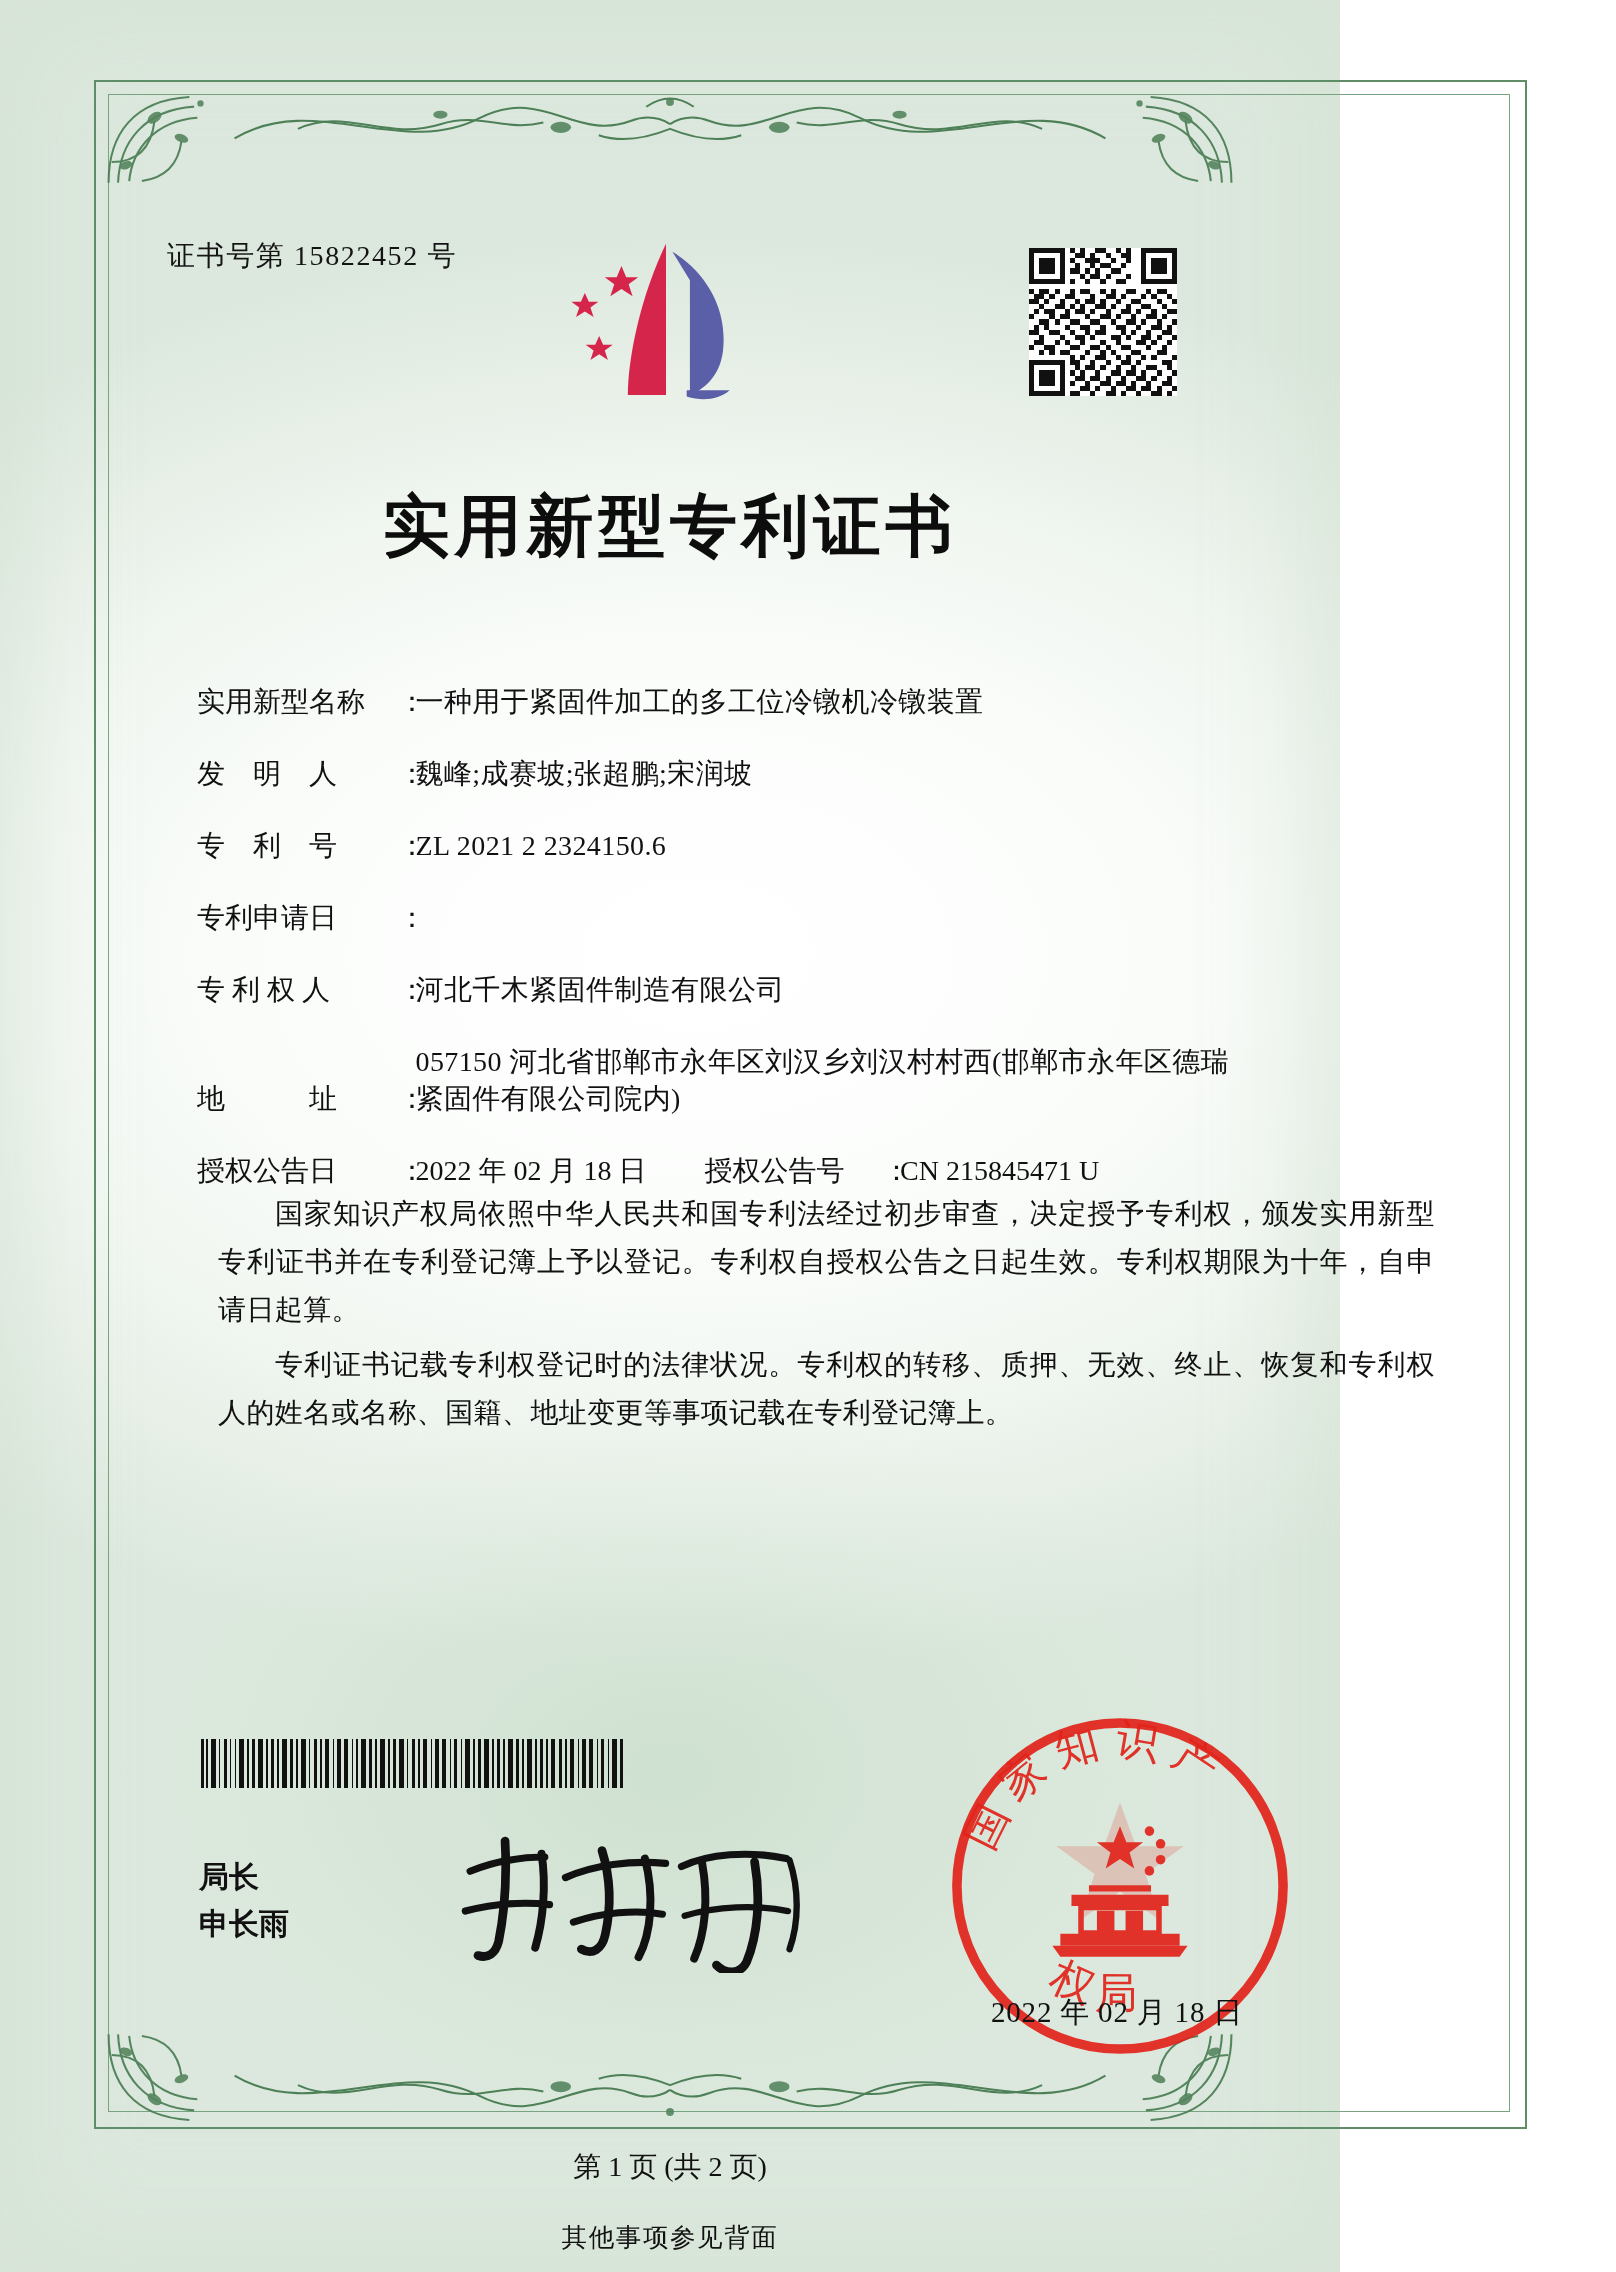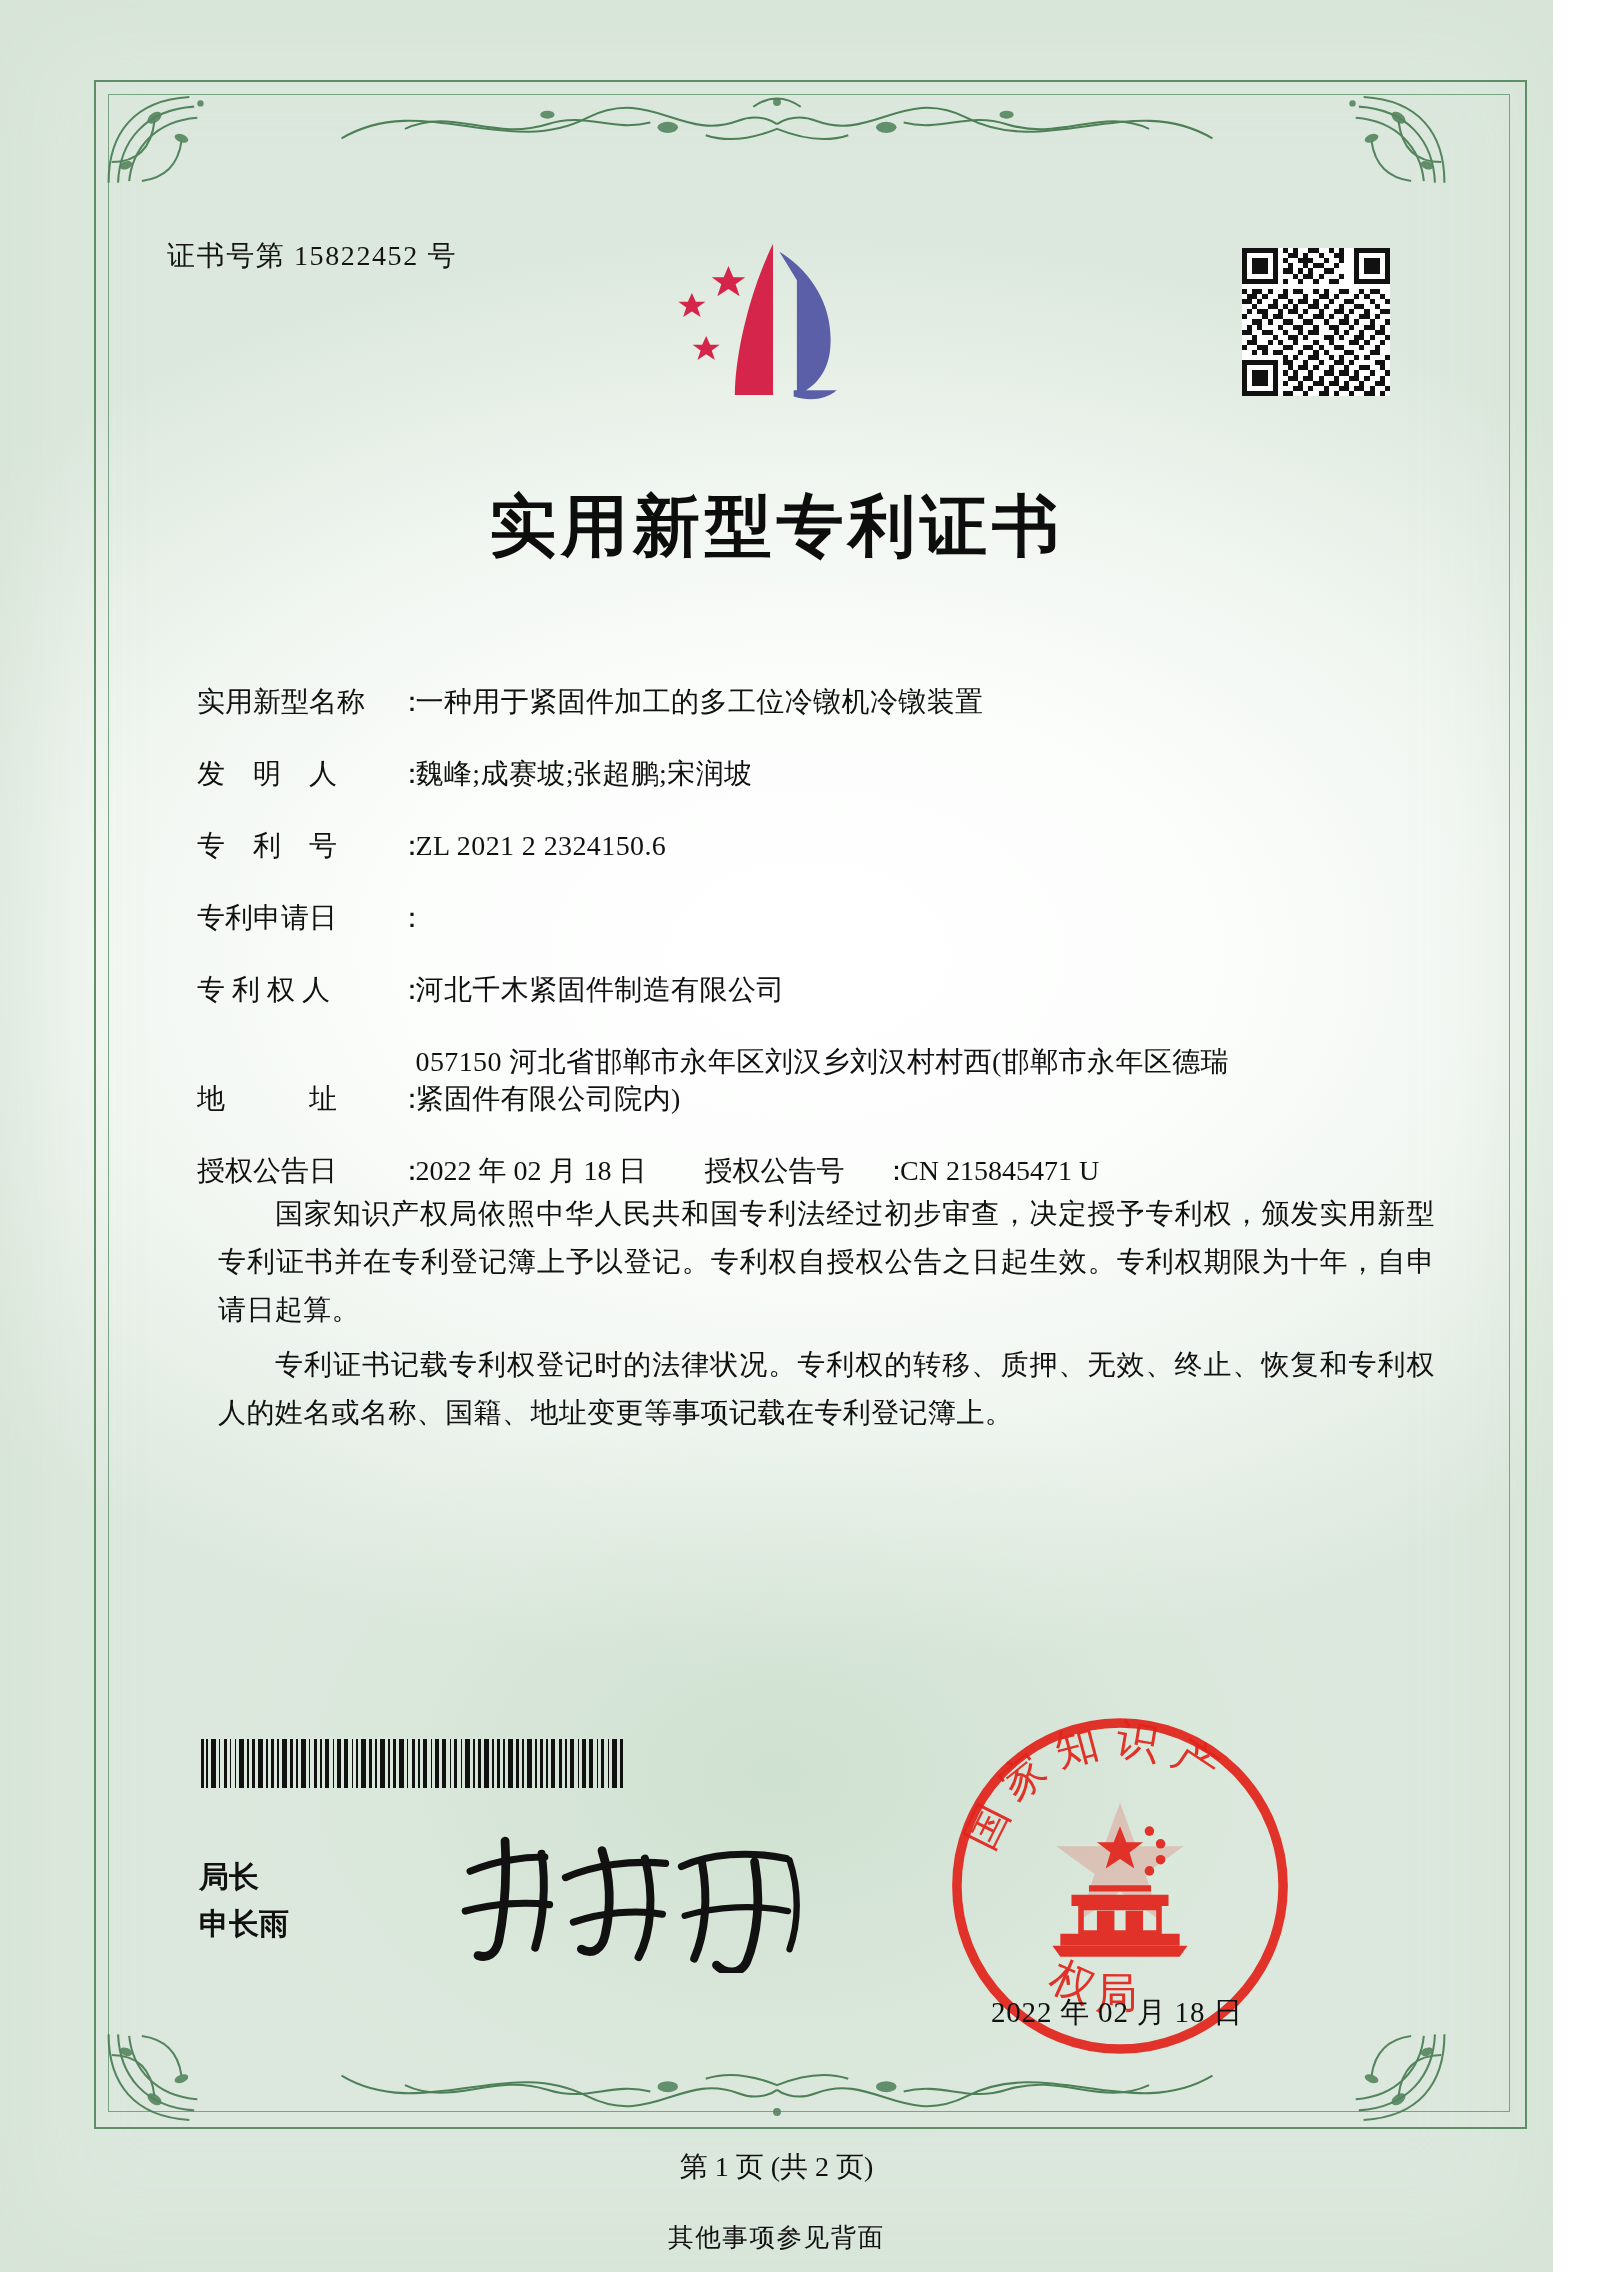--- a/index.html
+++ b/index.html
@@ -13,24 +13,23 @@
     font-family: "Liberation Serif", "DejaVu Serif", serif;
     color: #1a1a1a;
     position: relative;
     overflow: hidden;
   }
 
   
   .page {
     position: absolute;
     left: 0; top: 0;
-    width: 1513px; height: 2273px;
+    width: 1340px; height: 2273px;
     background:
       radial-gradient(ellipse 1114px 716px at 52% 42%, #ffffff 0%, #fbfdfb 38%, #f2f7f2 62%, #e8f0e8 80%, #dce8dd 100%);
-    padding-left: 40px;
   }
   .paper-tint {
     position: absolute;
     left: 0; top: 0; right: 0; bottom: 0;
     background:
       radial-gradient(ellipse 716px 493px at 50% 78%, rgba(196,219,198,0.55) 0%, rgba(210,228,211,0.18) 55%, rgba(255,255,255,0) 78%);
     pointer-events: none;
   }
   .paper-edge {
     position: absolute;

